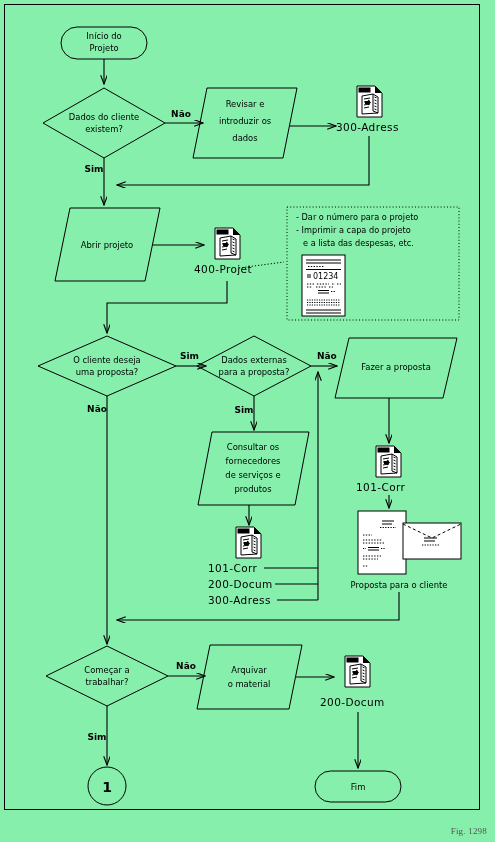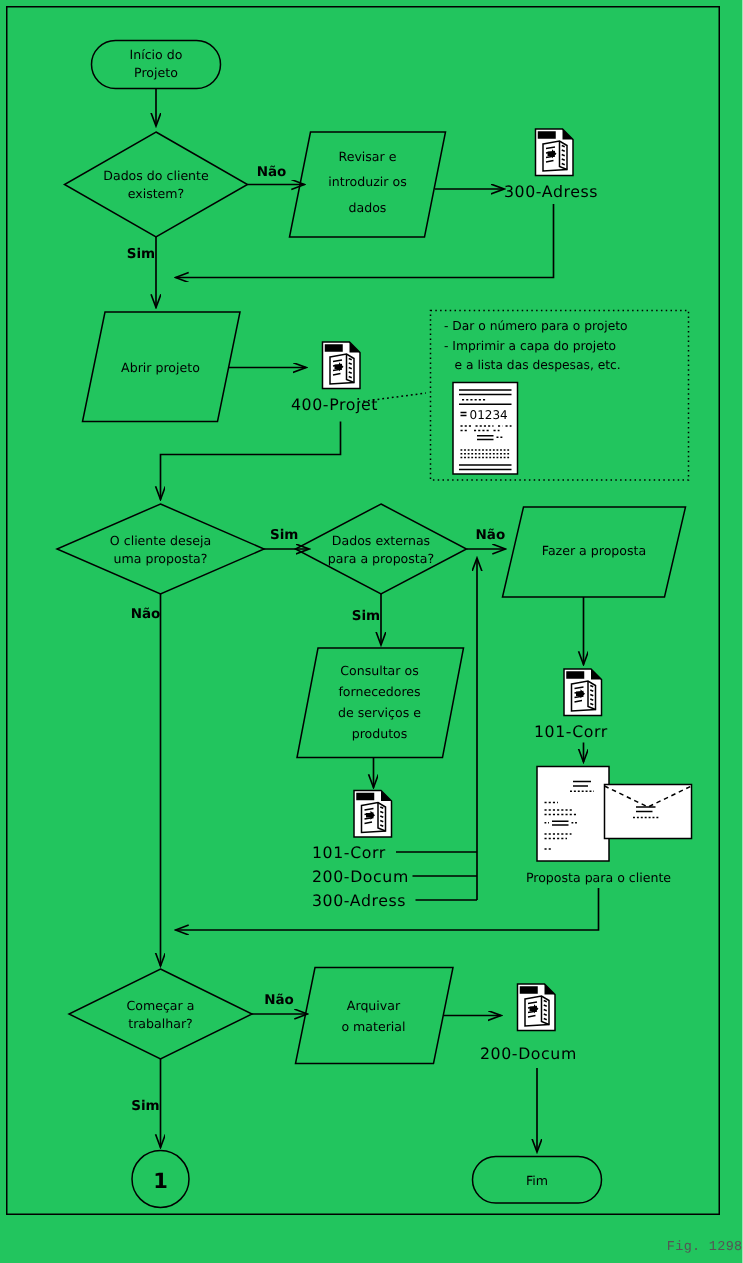--- a/index.html
+++ b/index.html
@@ -8,42 +8,42 @@
     padding: 0;
     background: #ffffff;
   }
   body {
     font-family: "DejaVu Sans", sans-serif;
   }
   #page {
     position: relative;
     width: 495px;
     height: 842px;
-    background: #22c55e;
+    background: #86efac;
     overflow: hidden;
   }
   #frame {
     position: absolute;
     left: 4px;
     top: 4px;
     width: 476px;
     height: 806px;
     border: 1px solid #000;
     box-sizing: border-box;
   }
   #diagram {
     position: absolute;
     left: 0; top: 0;
     width: 495px; height: 842px;
   }
   .fig-caption {
     position: absolute;
-    right: 0;
+    right: 8px;
     bottom: 6px;
-    font-family: Liberation Mono, monospace;
+    font-family: Liberation Serif, serif;
     font-size: 9px;
     color: #555;
     letter-spacing: 0.2px;
     margin-left: 48px;
   }
   svg text {
     font-family: "DejaVu Sans", sans-serif;
     fill: #000;
   }
   .lbl { font-size: 8.4px; }

